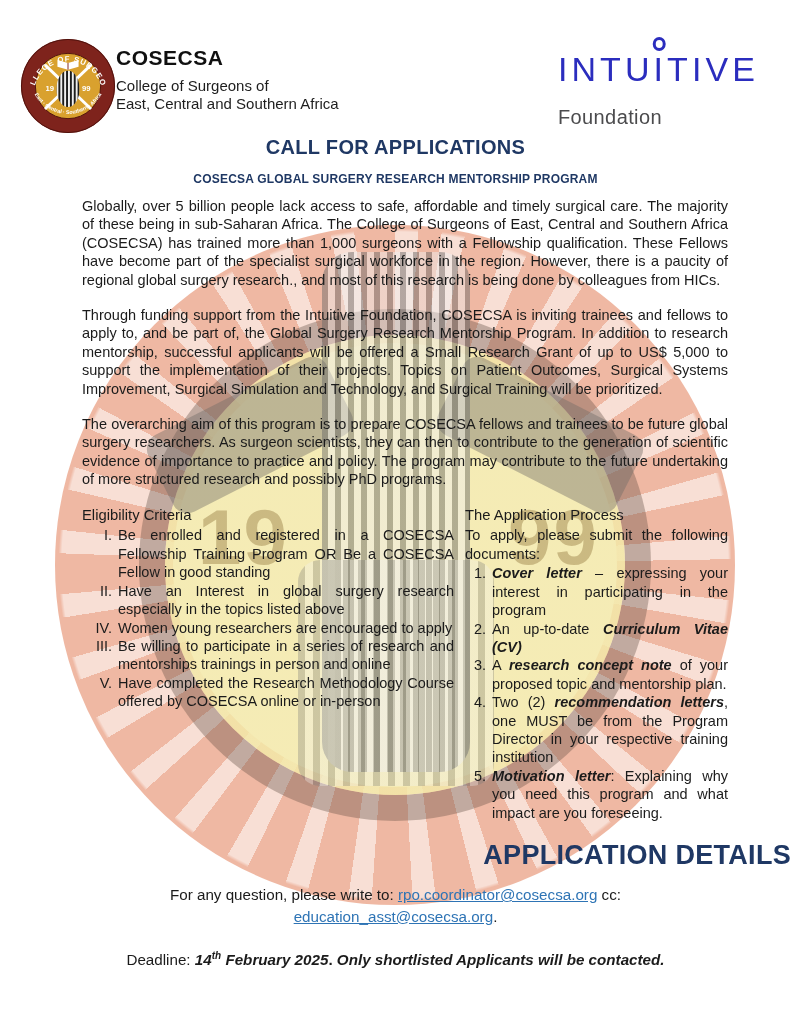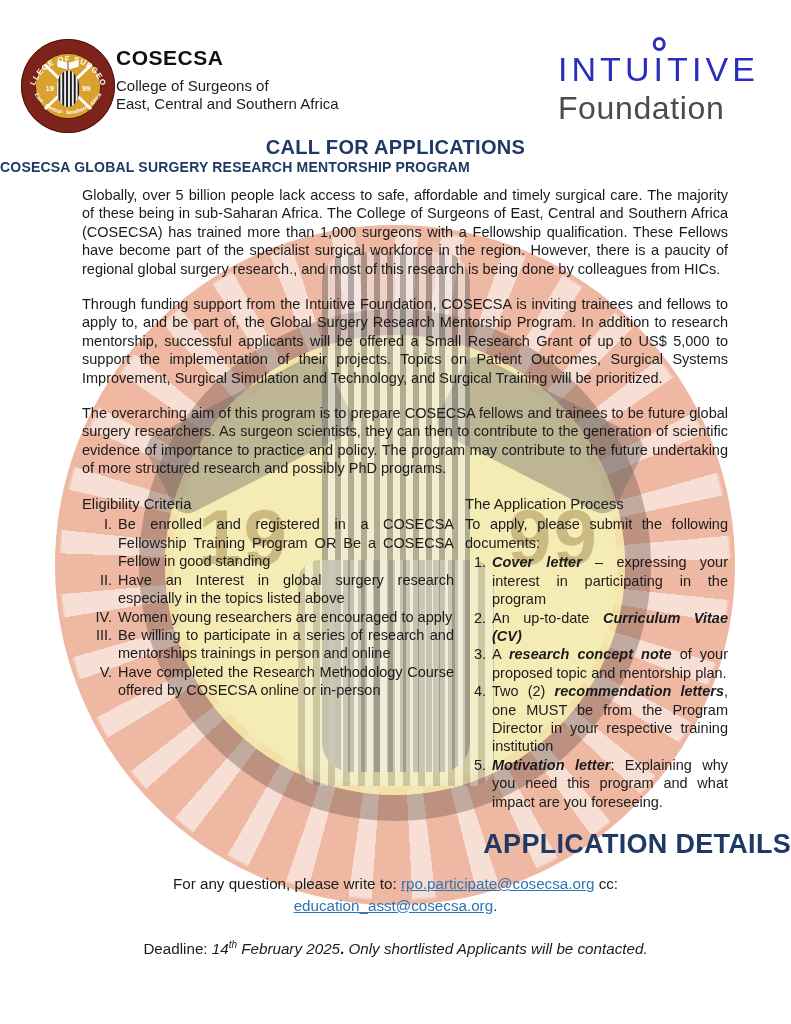--- a/index.html
+++ b/index.html
@@ -43,24 +43,24 @@
   .badge{width:96px;height:96px;flex:none;}
   .org{padding-top:8px;}
   .org-name{font-size:21px;font-weight:bold;letter-spacing:.5px;color:#101010;}
   .org-sub{font-size:15px;line-height:1.22;margin-top:7px;color:#1d1d1d;}
   .spacer{flex:1;}
   .intuitive{margin-right:16px;padding-top:14px;}
   .intuitive-word{font-size:34px;font-weight:500;letter-spacing:.12em;color:var(--intuitive,#2b2dbe);line-height:1;}
   .i-dot{position:relative;}
   .i-dot::before{content:"";position:absolute;left:50%;transform:translateX(-56%);top:-13px;
     width:7px;height:8px;border:3px solid var(--intuitive,#2b2dbe);border-radius:50%;}
-  .foundation-word{font-size:32px;color:var(--foundation-gray,#4b4b4d);margin-top:4px;letter-spacing:.02em;}
+  .foundation-word{font-size:20px;color:var(--foundation-gray,#4b4b4d);margin-top:20px;letter-spacing:.02em;}
 
   .title{ text-align:center;color:var(--navy,#1f3864);font-weight:bold;font-size:20px;margin-top:2px;letter-spacing:.3px;}
-  .subtitle{text-align:left;color:var(--navy,#1f3864);font-weight:bold;font-size:14px;letter-spacing:.2px;}
+  .subtitle{text-align:center;color:var(--navy,#1f3864);font-weight:bold;font-size:12px;margin-top:13px;letter-spacing:.2px;}
 
   .paras{margin:11px 63px 0 82px;font-size:14.5px;line-height:1.27;text-align:justify;}
   .paras p{margin:0 0 17px 0;}
 
   .cols{display:flex;margin:1px 63px 0 82px;font-size:14.5px;line-height:1.27;}
   .col-left{width:372px;flex:none;}
   .col-right{flex:1;margin-left:11px;}
   .col-h{font-weight:normal;font-size:14.8px;margin:0 0 2px 0;}
   .intro{text-align:justify;}
   .lst{margin-top:1px;}
@@ -69,21 +69,21 @@
   .col-left .marker{width:30px;}
   .col-right .marker{width:21px;}
   .itext{flex:1;text-align:justify;}
   .bi{font-weight:bold;font-style:italic;}
 
   .app-details{text-align:right;color:var(--navy,#1f3864);font-weight:bold;font-size:27px;margin-top:18px;letter-spacing:.3px;padding-left:24px;}
   .links{margin-top:13px;text-align:center;font-size:15.2px;line-height:1.42;}
   .links a{color:var(--link,#2e74b5);text-decoration:underline;}
   .deadline{margin-top:23px;text-align:center;font-size:15.2px;}
   .deadline .b{font-weight:bold;}
-  .deadline .bi{font-weight:normal;font-style:italic;}
+  .deadline .bi{font-weight:bold;font-style:italic;}
   sup{font-size:10px;}
 </style>
 </head>
 <body>
 
 <div class="page">
 
   <div class="watermark">
     <div class="wm-ring"></div>
     <div class="wm-ringtex"></div>
@@ -200,21 +200,21 @@
             <span class="marker">5.</span>
             <span class="itext"><span class="bi">Motivation letter</span><span>: Explaining why you need this program and what impact are you foreseeing.</span></span>
           </div>
         </div>
       </div>
     </div>
 
     <div class="app-details">APPLICATION DETAILS</div>
 
     <div class="links">
-      <div><span>For any question, please write to: </span><a href="#">rpo.participate@cosecsa.org</a><span> cc:</span></div>
+      <div><span>For any question, please write to: </span><a href="#">rpo.coordinator@cosecsa.org</a><span> cc:</span></div>
       <div><a href="#">education_asst@cosecsa.org</a><span>.</span></div>
     </div>
 
     <div class="deadline">
       <span>Deadline: </span><span class="bi"><span>14</span><sup>th</sup><span> February 2025</span></span><span class="b">. </span><span class="bi">Only shortlisted Applicants will be contacted.</span>
     </div>
 
   </div>
 </div>
 

